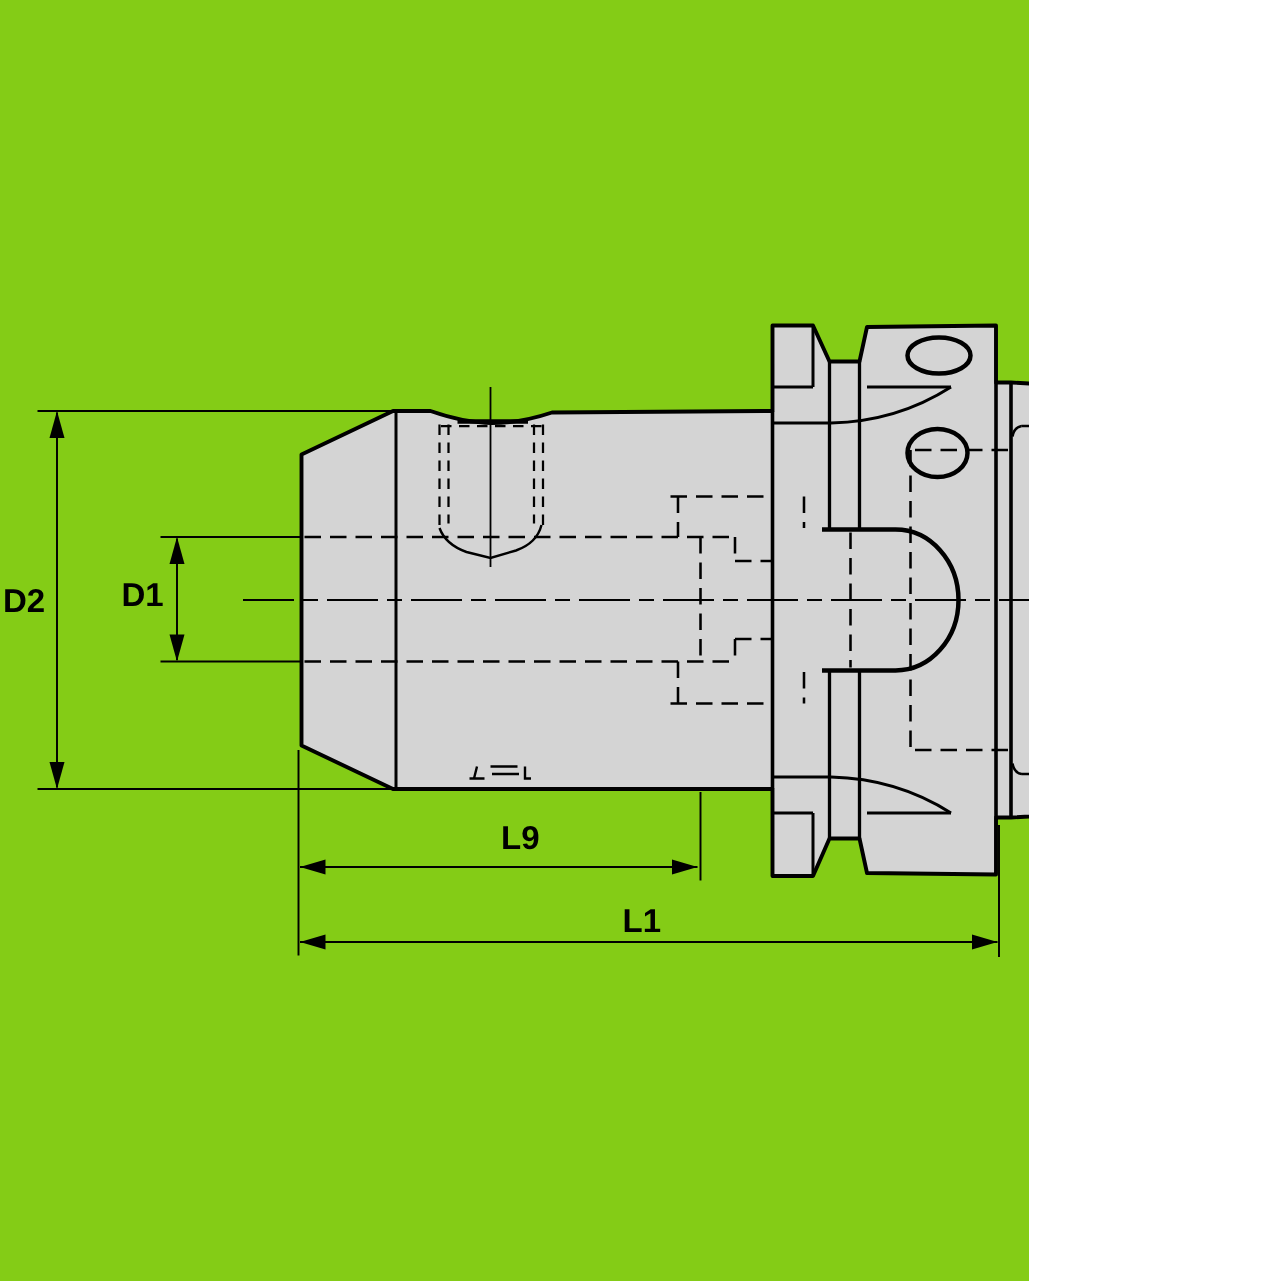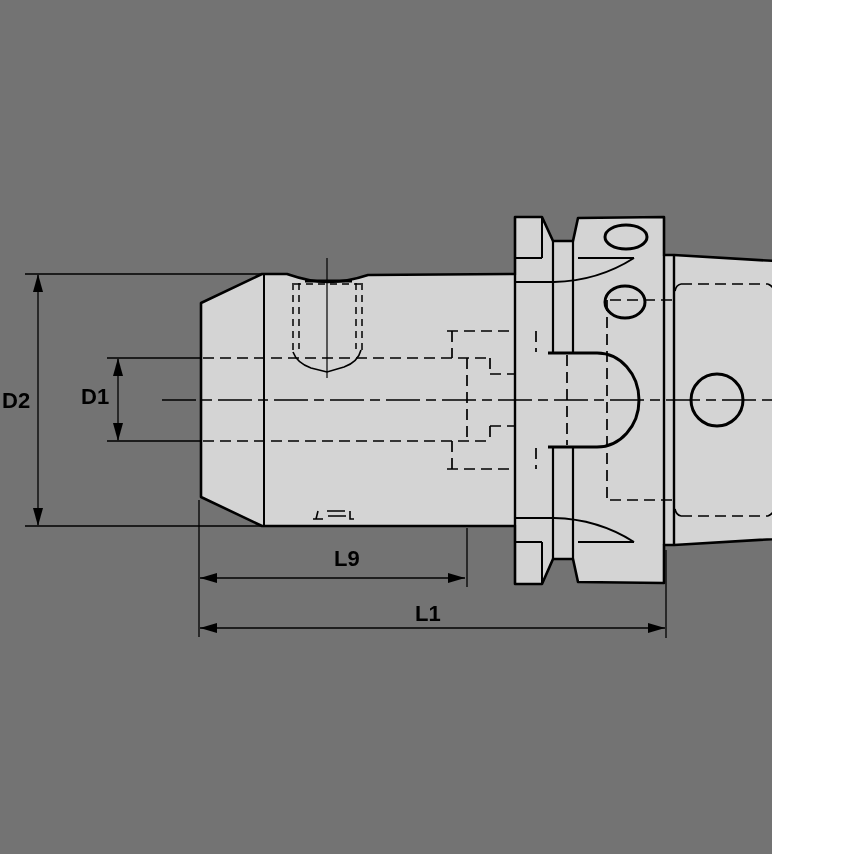--- a/index.html
+++ b/index.html
@@ -1,16 +1,16 @@
 <!DOCTYPE html>
 <html><head>
 <meta charset="utf-8">
 <style>
   html,body{margin:0;padding:0;background:#ffffff;}
-  .stage{position:relative;width:772px;height:854px;background:#737373;overflow:hidden;
+  .stage{position:relative;width:686px;height:854px;background:#84cc16;overflow:hidden;
          font-family:"Liberation Sans", sans-serif;}
   svg{display:block;}
   .dim-label{font-family:"Liberation Sans", sans-serif;font-weight:bold;font-size:22px;fill:#000;}
   .outline{fill:#d4d4d4;stroke:#000;stroke-width:2.6;stroke-linejoin:round;}
   .edge{stroke:#000;fill:none;stroke-linecap:butt;}
   .hidden-line{stroke:#000;fill:none;stroke-width:1.7;stroke-dasharray:11 6;}
   .hidden-line-fine{stroke:#000;fill:none;stroke-width:1.5;stroke-dasharray:7 5;}
   .centerline{stroke:#000;fill:none;stroke-width:1.3;stroke-dasharray:34 6 10 6;}
   .dimline{stroke:#000;fill:none;stroke-width:1.3;}
   .arrow{fill:#000;stroke:none;}

